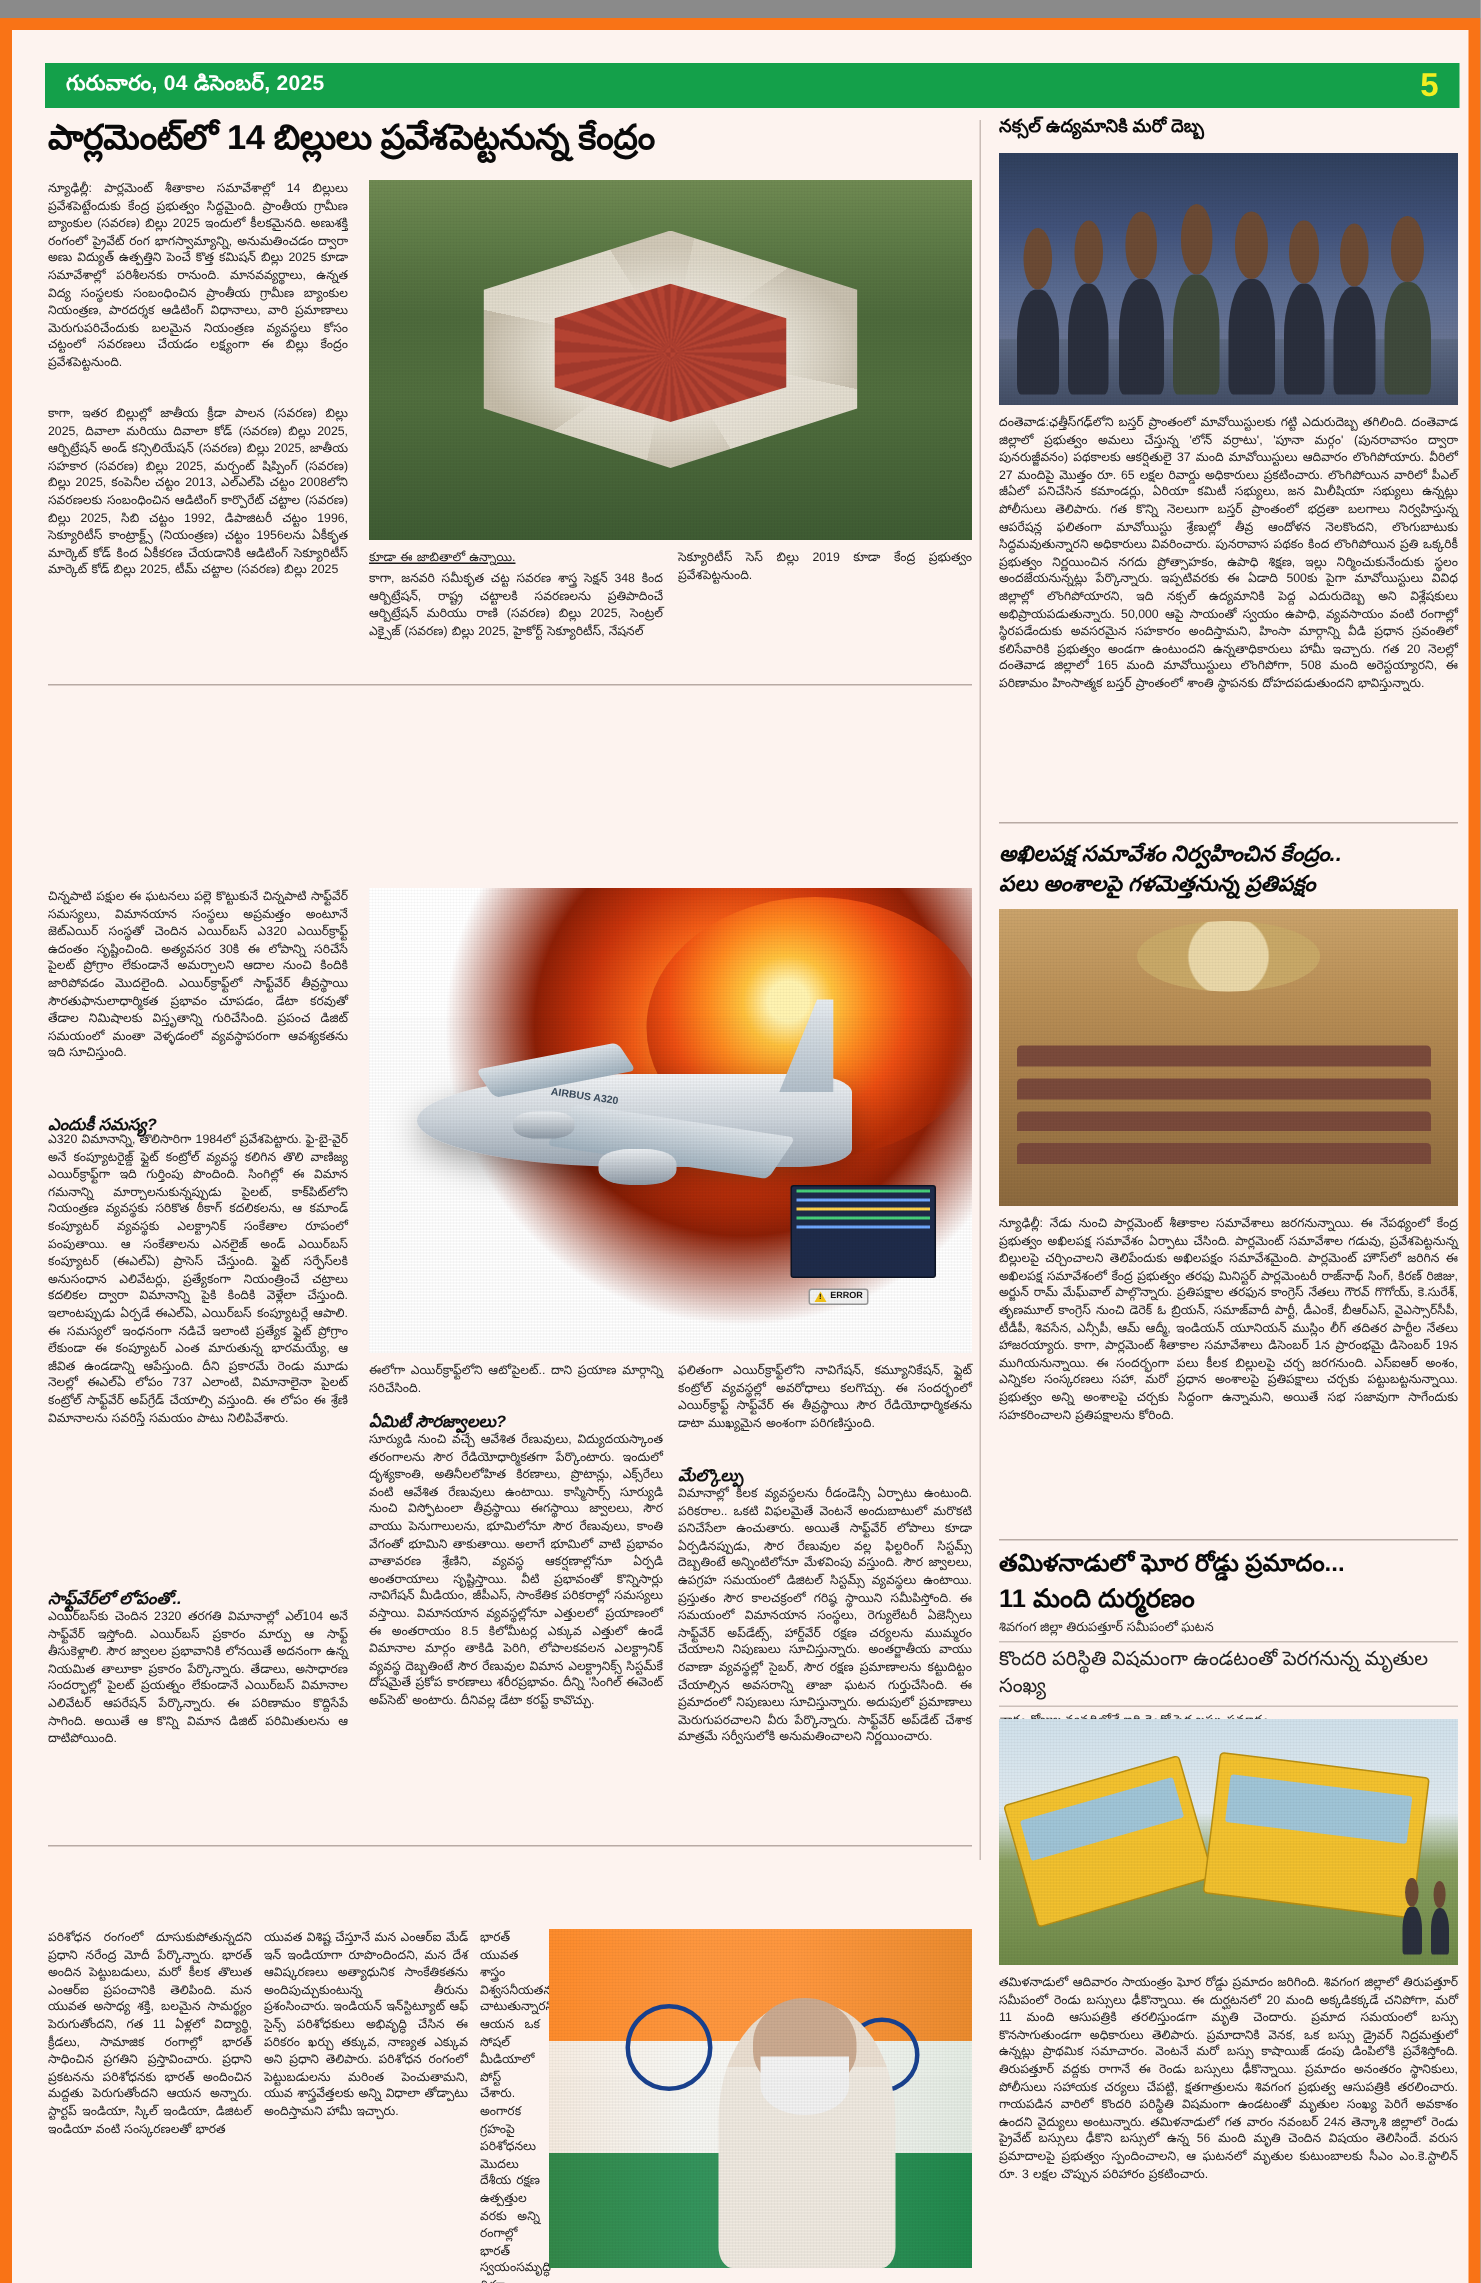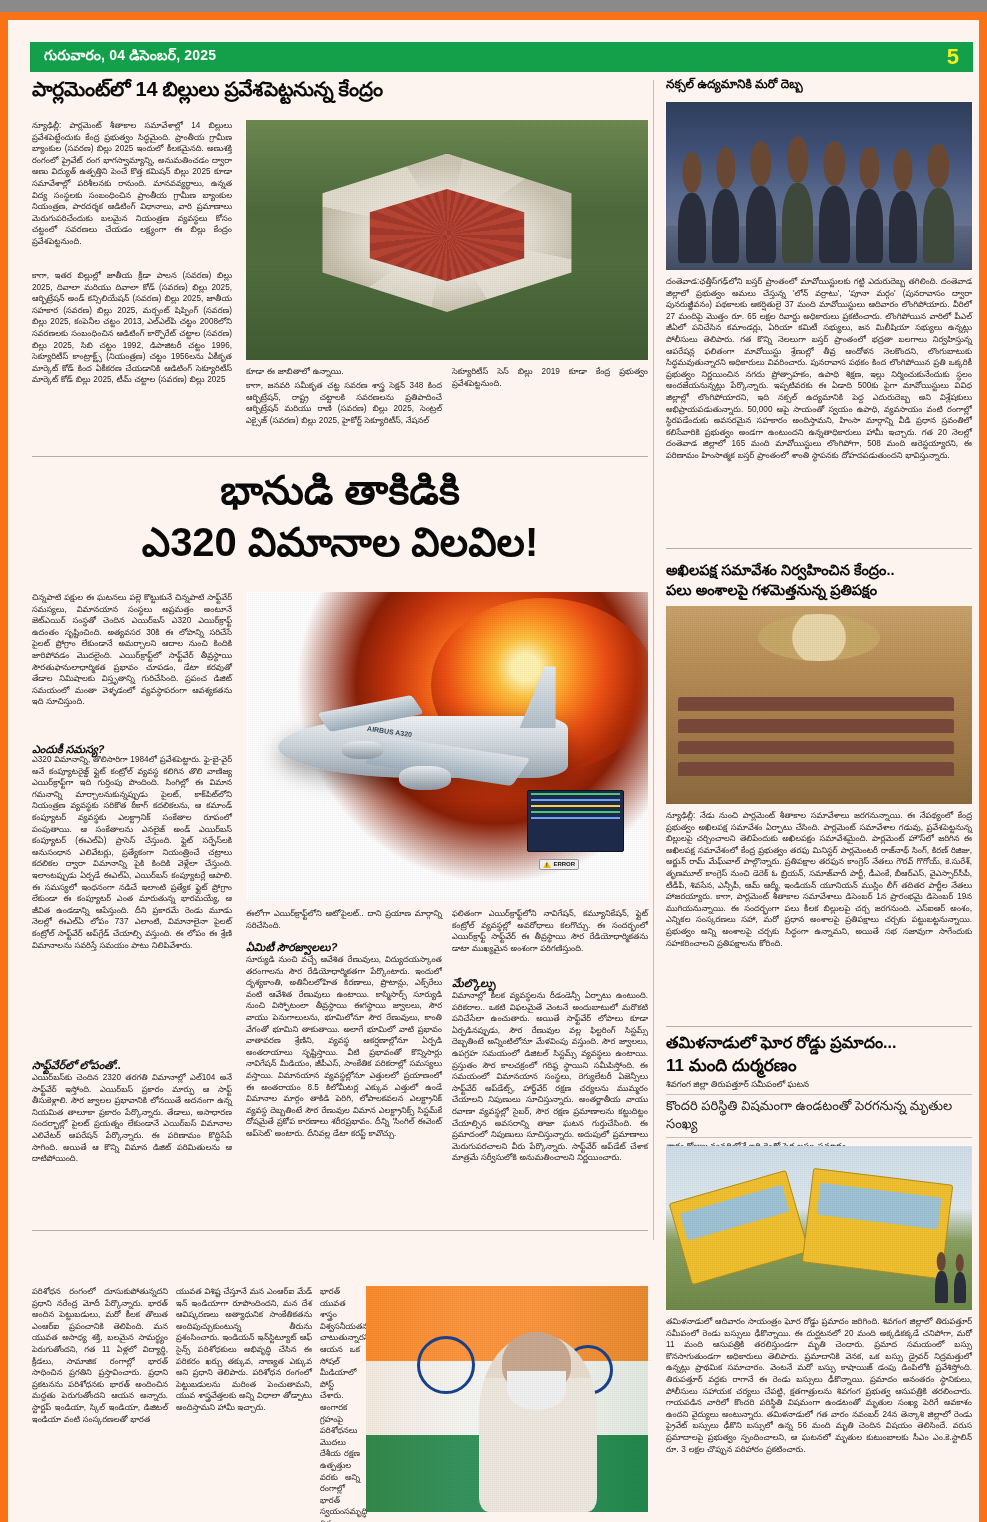--- a/index.html
+++ b/index.html
@@ -128,41 +128,37 @@
  <div class="sheet">
 
   <div class="masthead">
     <div class="date">గురువారం, 04 డిసెంబర్, 2025</div>
     <div class="pageno">5</div>
   </div>
 
   <div class="vrule" style="left:645px; top:60px; height:1160px;"></div>
 
   <div style="position:absolute; left:24px; top:58px; width:616px;">
-    <div class="hl" style="font-size:20px; letter-spacing:-.3px; white-space:nowrap;">పార్లమెంట్‌లో 14 బిల్లులు ప్రవేశపెట్టనున్న కేంద్రం</div>
+    <div class="hl" style="font-size:23px; letter-spacing:-.3px; white-space:nowrap;">పార్లమెంట్‌లో 14 బిల్లులు ప్రవేశపెట్టనున్న కేంద్రం</div>
   </div>
 
   <div class="body-col" style="position:absolute; left:24px; top:100px; width:200px;">న్యూఢిల్లీ: పార్లమెంట్ శీతాకాల సమావేశాల్లో 14 బిల్లులు ప్రవేశపెట్టేందుకు కేంద్ర ప్రభుత్వం సిద్ధమైంది. ప్రాంతీయ గ్రామీణ బ్యాంకుల (సవరణ) బిల్లు 2025 ఇందులో కీలకమైనది. అణుశక్తి రంగంలో ప్రైవేట్ రంగ భాగస్వామ్యాన్ని, అనుమతించడం ద్వారా అణు విద్యుత్ ఉత్పత్తిని పెంచే కొత్త కమిషన్ బిల్లు 2025 కూడా సమావేశాల్లో పరిశీలనకు రానుంది. మానవవ్యర్థాలు, ఉన్నత విద్య సంస్థలకు సంబంధించిన ప్రాంతీయ గ్రామీణ బ్యాంకుల నియంత్రణ, పారదర్శక ఆడిటింగ్ విధానాలు, వారి ప్రమాణాలు మెరుగుపరిచేందుకు బలమైన నియంత్రణ వ్యవస్థలు కోసం చట్టంలో సవరణలు చేయడం లక్ష్యంగా ఈ బిల్లు కేంద్రం ప్రవేశపెట్టనుంది.</div>
   <div class="body-col" style="position:absolute; left:24px; top:250px; width:200px;">కాగా, ఇతర బిల్లుల్లో జాతీయ క్రీడా పాలన (సవరణ) బిల్లు 2025, దివాలా మరియు దివాలా కోడ్ (సవరణ) బిల్లు 2025, ఆర్బిట్రేషన్ అండ్ కన్సిలియేషన్ (సవరణ) బిల్లు 2025, జాతీయ సహకార (సవరణ) బిల్లు 2025, మర్చంట్ షిప్పింగ్ (సవరణ) బిల్లు 2025, కంపెనీల చట్టం 2013, ఎల్‌ఎల్‌పి చట్టం 2008లోని సవరణలకు సంబంధించిన ఆడిటింగ్ కార్పొరేట్ చట్టాల (సవరణ) బిల్లు 2025, సిబి చట్టం 1992, డిపాజిటరీ చట్టం 1996, సెక్యూరిటీస్ కాంట్రాక్ట్స్ (నియంత్రణ) చట్టం 1956లను ఏకీకృత మార్కెట్ కోడ్ కింద ఏకీకరణ చేయడానికి ఆడిటింగ్ సెక్యూరిటీస్ మార్కెట్ కోడ్ బిల్లు 2025, టీమ్ చట్టాల (సవరణ) బిల్లు 2025</div>
 
   <div class="photo ph-parl" style="left:238px; top:100px; width:402px; height:240px;">
     <div class="noise"></div>
   </div>
 
-  <div class="body-col" style="position:absolute; left:238px; top:346px; width:196px;">కూడా ఈ జాబితాలో ఉన్నాయి.</div>
+  <div class="body-col" style="position:absolute; left:238px; top:346px; width:196px;text-decoration:underline;">కూడా ఈ జాబితాలో ఉన్నాయి.</div>
   <div class="body-col" style="position:absolute; left:238px; top:360px; width:196px;">కాగా, జనవరి సమీకృత చట్ట సవరణ శాస్త్ర సెక్షన్ 348 కింద ఆర్బిట్రేషన్, రాష్ట్ర చట్టాలకి సవరణలను ప్రతిపాదించే ఆర్బిట్రేషన్ మరియు రాణి (సవరణ) బిల్లు 2025, సెంట్రల్ ఎక్సైజ్ (సవరణ) బిల్లు 2025, హైకోర్ట్ సెక్యూరిటీస్, నేషనల్</div>
 
   <div class="body-col" style="position:absolute; left:444px; top:346px; width:196px;">సెక్యూరిటీస్ సెస్ బిల్లు 2019 కూడా కేంద్ర ప్రభుత్వం ప్రవేశపెట్టనుంది.</div>
 
   <div class="hrule" style="left:24px; top:436px; width:616px;"></div>
 
-  <div style="position:absolute; left:24px; top:444px; width:616px; text-align:center;">
-    <div class="hl" style="font-size:40px; line-height:52px;">భానుడి తాకిడికి</div>
-    <div class="hl" style="font-size:40px; line-height:52px;">ఎ320 విమానాల విలవిల!</div>
-  </div>
 
   <div class="body-col" style="position:absolute; left:24px; top:572px; width:200px;">చిన్నపాటి పక్షుల ఈ ఘటనలు పల్లె కొట్టుకునే చిన్నపాటి సాఫ్ట్‌వేర్ సమస్యలు, విమానయాన సంస్థలు అప్రమత్తం అంటూనే జెట్‌ఎయిర్ సంస్థతో చెందిన ఎయిర్‌బస్ ఎ320 ఎయిర్‌క్రాఫ్ట్ ఉదంతం సృష్టించింది. అత్యవసర 30కి ఈ లోపాన్ని సరిచేసే పైలట్ ప్రోగ్రాం లేకుండానే అమర్చాలని ఆదాల నుంచి కిందికి జారిపోవడం మొదలైంది. ఎయిర్‌క్రాఫ్ట్‌లో సాఫ్ట్‌వేర్ తీవ్రస్థాయి సౌరతుఫానులాధార్మికత ప్రభావం చూపడం, డేటా కరవుతో తేడాల నిమిషాలకు విస్తృతాన్ని గురిచేసింది. ప్రపంచ డిజిట్ సమయంలో మంతా వెళ్ళడంలో వ్యవస్థాపరంగా ఆవశ్యకతను ఇది సూచిస్తుంది.</div>
   <div class="subhead" style="position:absolute; left:24px; top:718px; width:200px;">ఎందుకీ సమస్య?</div>
   <div class="body-col" style="position:absolute; left:24px; top:734px; width:200px;">ఎ320 విమానాన్ని, తొలిసారిగా 1984లో ప్రవేశపెట్టారు. ఫై-బై-వైర్ అనే కంప్యూటరైజ్డ్ ఫ్లైట్ కంట్రోల్ వ్యవస్థ కలిగిన తొలి వాణిజ్య ఎయిర్‌క్రాఫ్ట్‌గా ఇది గుర్తింపు పొందింది. సింగిల్లో ఈ విమాన గమనాన్ని మార్చాలనుకున్నప్పుడు పైలట్, కాక్‌పిట్‌లోని నియంత్రణ వ్యవస్థకు సరికొత ఠీకాగ్ కదలికలను, ఆ కమాండ్ కంప్యూటర్ వ్యవస్థకు ఎలక్ట్రానిక్ సంకేతాల రూపంలో పంపుతాయి. ఆ సంకేతాలను ఎనలైజ్ అండ్ ఎయిర్‌బస్ కంప్యూటర్ (ఈఎల్‌ఏ) ప్రాసెస్ చేస్తుంది. ఫ్లైట్ సర్ఫేస్‌లకి అనుసంధాన ఎలివేటర్లు, ప్రత్యేకంగా నియంత్రించే చట్రాలు కదలికల ద్వారా విమానాన్ని పైకి కిందికి వెళ్లేలా చేస్తుంది. ఇలాంటప్పుడు ఏర్పడే ఈఎల్‌ఏ, ఎయిర్‌బస్ కంప్యూటర్లే ఆపాలి. ఈ సమస్యలో ఇంధనంగా నడిచే ఇలాంటి ప్రత్యేక ఫ్లైట్ ప్రోగ్రాం లేకుండా ఈ కంప్యూటర్ ఎంత మారుతున్న భారమయ్యే, ఆ జీవిత ఉండడాన్ని ఆపేస్తుంది. దీని ప్రకారమే రెండు మూడు నెలల్లో ఈఎల్‌ఏ లోపం 737 ఎలాంటి, విమానాలైనా పైలట్ కంట్రోల్ సాఫ్ట్‌వేర్ అప్‌గ్రేడ్ చేయాల్సి వస్తుంది. ఈ లోపం ఈ శ్రేణి విమానాలను సవరిస్తే సమయం పాటు నిలిపివేశారు.</div>
   <div class="subhead" style="position:absolute; left:24px; top:1034px; width:200px;">సాఫ్ట్‌వేర్‌లో లోపంతో..</div>
   <div class="body-col" style="position:absolute; left:24px; top:1052px; width:200px;">ఎయిర్‌బస్‌కు చెందిన 2320 తరగతి విమానాల్లో ఎల్104 అనే సాఫ్ట్‌వేర్ ఇస్తోంది. ఎయిర్‌బస్ ప్రకారం మార్పు ఆ సాఫ్ట్ తీసుకెళ్లాలి. సౌర జ్వాలల ప్రభావానికి లోనయితే అదనంగా ఉన్న నియమిత తాలూకా ప్రకారం పేర్కొన్నారు. తేడాలు, అసాధారణ సందర్భాల్లో పైలట్ ప్రయత్నం లేకుండానే ఎయిర్‌బస్ విమానాల ఎలివేటర్ ఆపరేషన్ పేర్కొన్నారు. ఈ పరిణామం కొద్దిసేపే సాగింది. అయితే ఆ కొన్ని విమాన డిజిట్ పరిమితులను ఆ దాటిపోయింది.</div>
 
   <div class="photo ph-plane" style="left:238px; top:572px; width:402px; height:310px;">
     <div style="position:absolute; left:46%; top:2%; width:56%; height:56%; border-radius:50%;
                 background:radial-gradient(circle at 42% 40%, #fff3b0 0 8%, #ffc23d 18%, #ff8a1f 32%, #ef4f12 48%, #b62d07 66%, rgba(160,30,6,0) 80%);"></div>
@@ -225,21 +221,21 @@
       <i style="left:73%; width:9%; height:43%;"></i>
       <i style="left:84%; width:10%; height:45%; background:#3f4a3c;"></i>
     </div>
     <div class="noise"></div>
   </div>
 
   <div class="body-col" style="position:absolute; left:658px; top:256px; width:306px; column-count:1;">దంతెవాడ:ఛత్తీస్‌గఢ్‌లోని బస్తర్ ప్రాంతంలో మావోయిస్టులకు గట్టి ఎదురుదెబ్బ తగిలింది. దంతెవాడ జిల్లాలో ప్రభుత్వం అమలు చేస్తున్న 'లోన్ వర్రాటు', 'పూనా మర్గం' (పునరావాసం ద్వారా పునరుజ్జీవనం) పథకాలకు ఆకర్షితులై 37 మంది మావోయిస్టులు ఆదివారం లొంగిపోయారు. వీరిలో 27 మందిపై మొత్తం రూ. 65 లక్షల రివార్డు అధికారులు ప్రకటించారు. లొంగిపోయిన వారిలో పీఎల్ జీఏలో పనిచేసిన కమాండర్లు, ఏరియా కమిటీ సభ్యులు, జన మిలీషియా సభ్యులు ఉన్నట్లు పోలీసులు తెలిపారు. గత కొన్ని నెలలుగా బస్తర్ ప్రాంతంలో భద్రతా బలగాలు నిర్వహిస్తున్న ఆపరేషన్ల ఫలితంగా మావోయిస్టు శ్రేణుల్లో తీవ్ర ఆందోళన నెలకొందని, లొంగుబాటుకు సిద్ధమవుతున్నారని అధికారులు వివరించారు. పునరావాస పథకం కింద లొంగిపోయిన ప్రతి ఒక్కరికీ ప్రభుత్వం నిర్ణయించిన నగదు ప్రోత్సాహకం, ఉపాధి శిక్షణ, ఇల్లు నిర్మించుకునేందుకు స్థలం అందజేయనున్నట్లు పేర్కొన్నారు. ఇప్పటివరకు ఈ ఏడాది 500కు పైగా మావోయిస్టులు వివిధ జిల్లాల్లో లొంగిపోయారని, ఇది నక్సల్ ఉద్యమానికి పెద్ద ఎదురుదెబ్బ అని విశ్లేషకులు అభిప్రాయపడుతున్నారు. 50,000 ఆపై సాయంతో స్వయం ఉపాధి, వ్యవసాయం వంటి రంగాల్లో స్థిరపడేందుకు అవసరమైన సహకారం అందిస్తామని, హింసా మార్గాన్ని వీడి ప్రధాన స్రవంతిలో కలిసేవారికి ప్రభుత్వం అండగా ఉంటుందని ఉన్నతాధికారులు హామీ ఇచ్చారు. గత 20 నెలల్లో దంతెవాడ జిల్లాలో 165 మంది మావోయిస్టులు లొంగిపోగా, 508 మంది అరెస్టయ్యారని, ఈ పరిణామం హింసాత్మక బస్తర్ ప్రాంతంలో శాంతి స్థాపనకు దోహదపడుతుందని భావిస్తున్నారు.</div>
 
   <div class="hrule" style="left:658px; top:528px; width:306px;"></div>
 
-  <div style="position:absolute; left:658px; top:540px; width:306px;">
+  <div style="position:absolute; left:658px; top:540px; width:306px;font-style:italic;">
     <div class="hl" style="font-size:14.5px; line-height:20px;">అఖిలపక్ష సమావేశం నిర్వహించిన కేంద్రం..</div>
     <div class="hl" style="font-size:14.5px; line-height:20px;">పలు అంశాలపై  గళమెత్తనున్న ప్రతిపక్షం</div>
   </div>
 
   <div class="photo ph-chamber" style="left:658px; top:586px; width:306px; height:198px;">
     <div style="position:absolute; left:30%; top:4%; width:40%; height:24%;
                 background:radial-gradient(circle,#e9d7a8 0 40%,#c8a867 42% 100%); border-radius:50%;"></div>
     <div class="seats">
       <i style="left:4%; top:46%; width:90%; height:7%;"></i>
       <i style="left:4%; top:57%; width:90%; height:7%;"></i>

